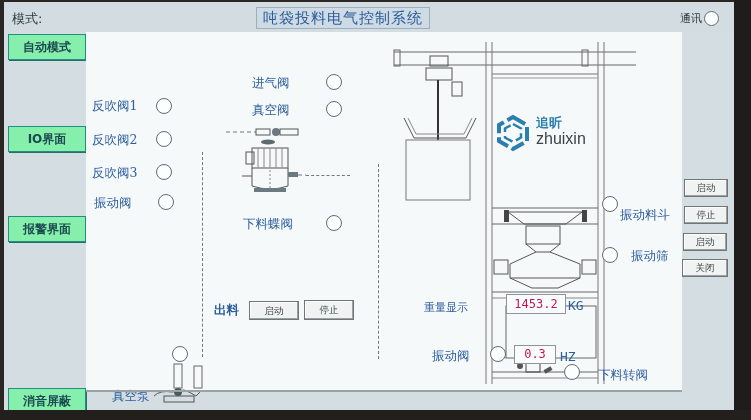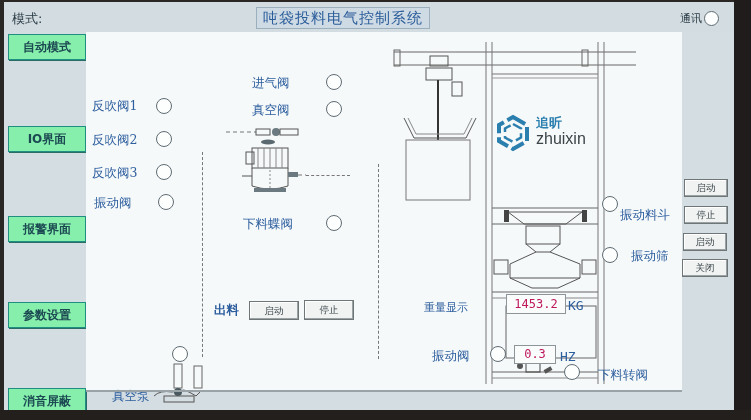--- a/index.html
+++ b/index.html
@@ -61,21 +61,20 @@
     <div class="title-box">吨袋投料电气控制系统</div>
     <div class="comm">
       <span>通讯</span>
       <span class="circle"></span>
     </div>
   </div>
 
   <div class="nav-btn" style="top:32px;">自动模式</div>
   <div class="nav-btn" style="top:124px;">IO界面</div>
   <div class="nav-btn" style="top:214px;">报警界面</div>
-  <div class="nav-btn" style="top:300px;">参数设置</div>
   <div class="nav-btn" style="top:386px;">消音屏蔽</div>
 
   <div class="main-panel">
 
     <span class="lbl" style="left:6px; top:66px;">反吹阀1</span>
     <span class="circle pos" style="left:70px; top:66px;"></span>
     <span class="lbl" style="left:6px; top:100px;">反吹阀2</span>
     <span class="circle pos" style="left:70px; top:99px;"></span>
     <span class="lbl" style="left:6px; top:133px;">反吹阀3</span>
     <span class="circle pos" style="left:70px; top:132px;"></span>

